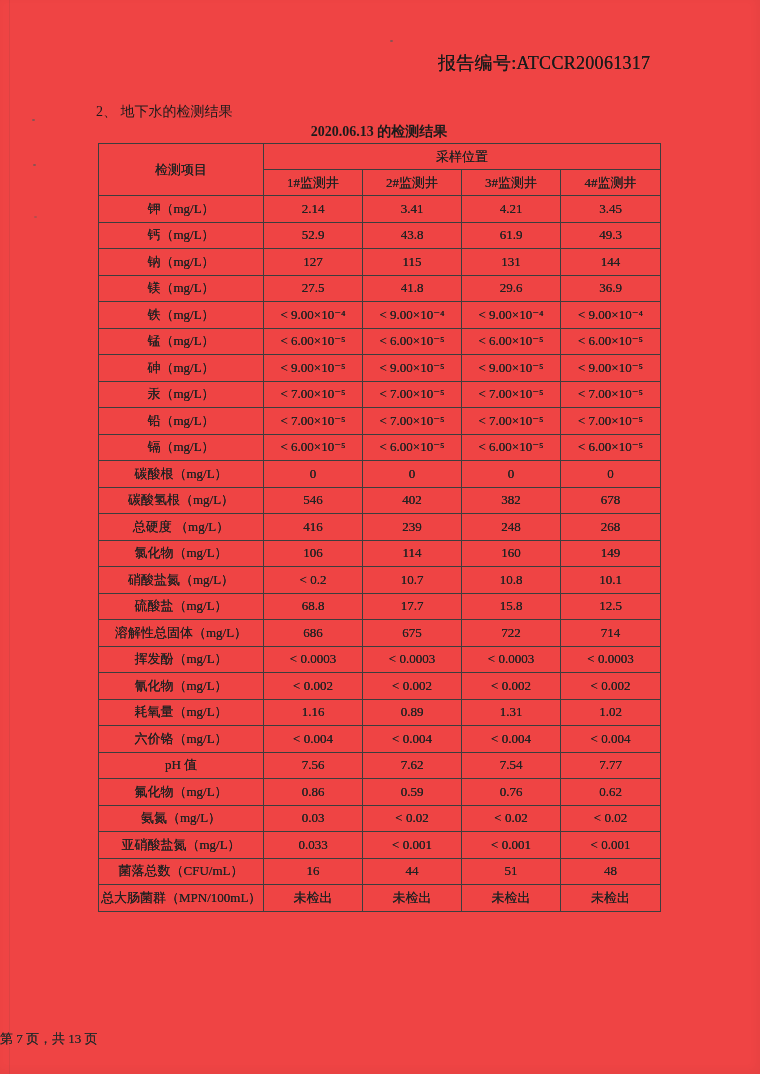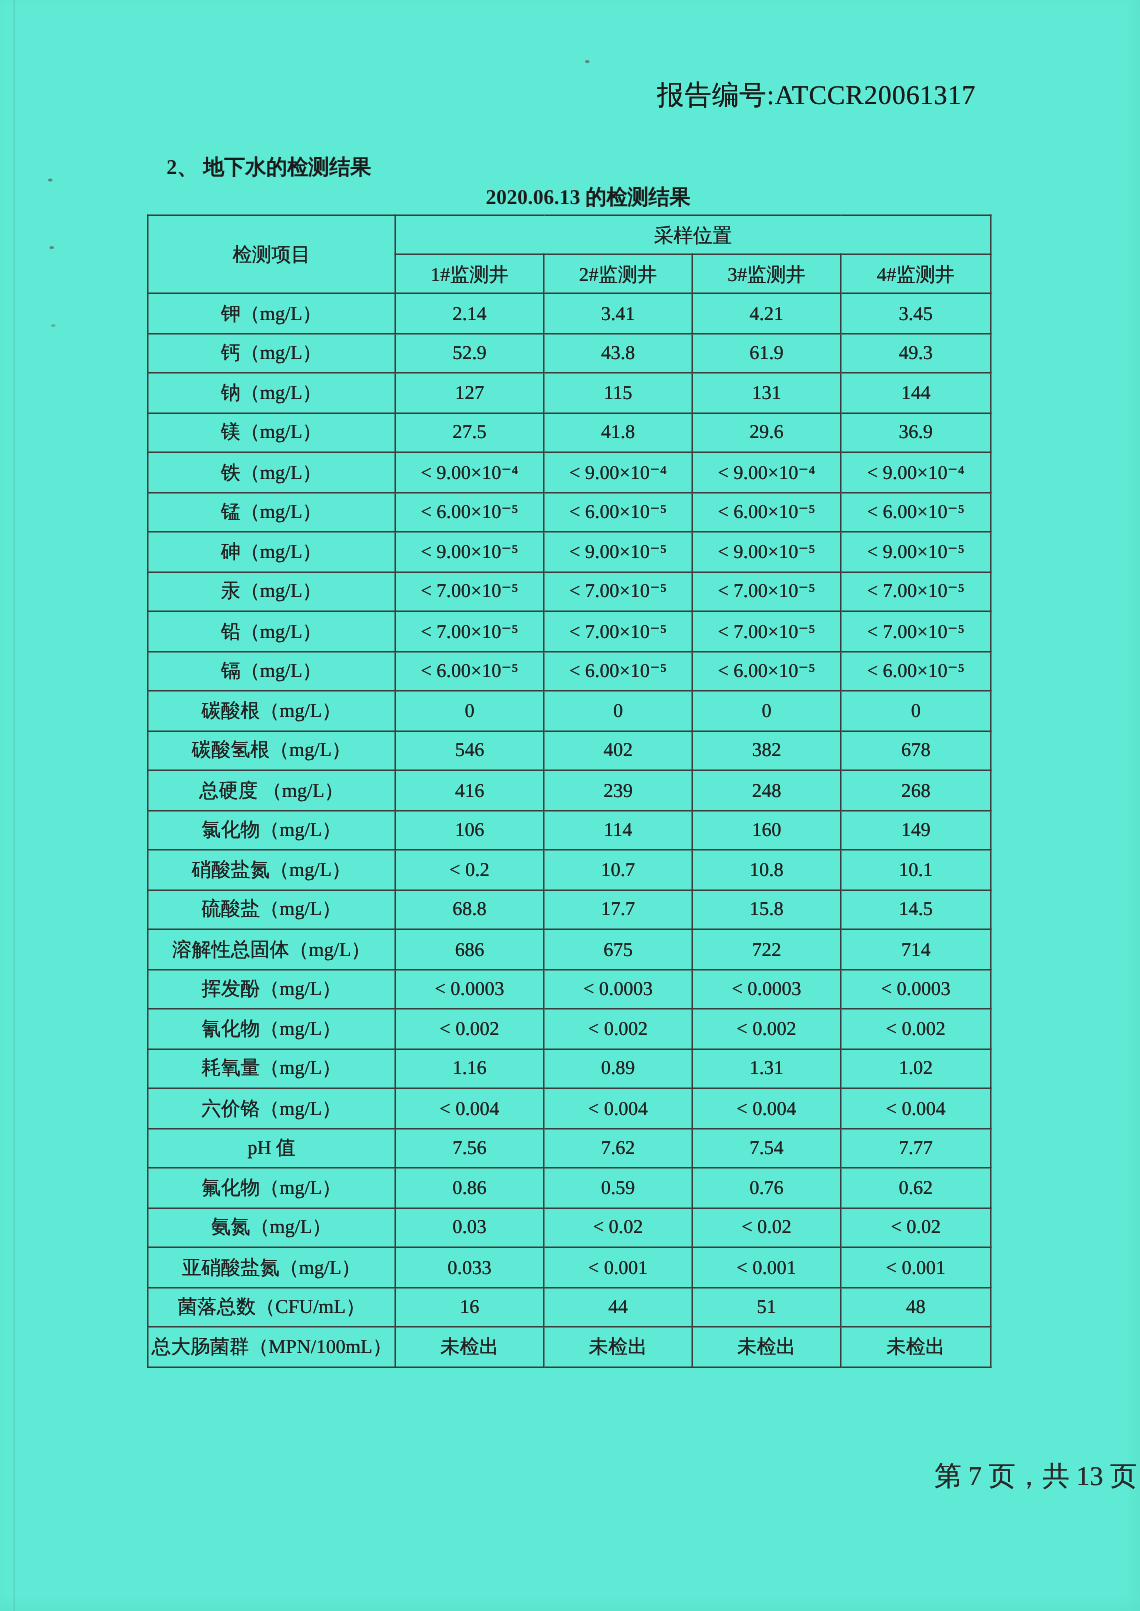--- a/index.html
+++ b/index.html
@@ -5,21 +5,21 @@
   html, body { margin: 0; padding: 0; }
   body {
     background: #e9e9e9;
     font-family: "Liberation Serif", "DejaVu Serif", serif;
   }
   .page {
     position: relative;
     width: 760px;
     height: 1074px;
     margin: 0 auto;
-    background: #5eead4;
+    background: #ef4444;
     color: #1f1f1f;
     overflow: hidden;
     box-shadow: inset -3px -3px 10px rgba(0,0,0,0.04);
   }
   .scan-edge-line {
     position: absolute;
     left: 9px; top: 0;
     width: 1px; height: 100%;
     background: rgba(60,60,60,0.10);
   }
@@ -33,28 +33,28 @@
   .report-no {
     position: absolute;
     top: 51px; left: 438px;
     font-size: 18px;
     letter-spacing: 0.3px;
     color: #1b1b1b;
     text-shadow: 0 0 0.3px currentColor;
   }
   .section-title {
     position: absolute;
-    top: 103px; left: 111px;
+    top: 103px; left: 96px;
     font-size: 14px;
-    font-weight: bold;
+    font-weight: normal;
     color: #1b1b1b;
   }
   .table-title {
     position: absolute;
-    top: 123px; left: 111px;
+    top: 123px; left: 98px;
     width: 562px;
     text-align: center;
     font-size: 14px;
     font-weight: bold;
     color: #1b1b1b;
   }
   table.results {
     position: absolute;
     top: 143px; left: 98px;
     width: 562px;
@@ -76,24 +76,24 @@
   }
   table.results thead th {
     height: 25px;
     font-size: 13px;
   }
   table.results tbody td {
     height: 25.5px;
   }
   .footer {
     position: absolute;
-    top: 972px; left: 0;
+    top: 1030px; left: 0;
     width: 758px;
-    text-align: right;
-    font-size: 18px;
+    text-align: left;
+    font-size: 13px;
     color: #2a2a2a;
     text-shadow: 0 0 0.3px currentColor;
   }
 </style>
 </head>
 <body>
 
 <div class="page">
 
   <div class="scan-edge-line"></div>
@@ -232,21 +232,21 @@
           <td>&lt; 0.2</td>
           <td>10.7</td>
           <td>10.8</td>
           <td>10.1</td>
         </tr>
         <tr>
           <td>硫酸盐（mg/L）</td>
           <td>68.8</td>
           <td>17.7</td>
           <td>15.8</td>
-          <td>14.5</td>
+          <td>12.5</td>
         </tr>
         <tr>
           <td>溶解性总固体（mg/L）</td>
           <td>686</td>
           <td>675</td>
           <td>722</td>
           <td>714</td>
         </tr>
         <tr>
           <td>挥发酚（mg/L）</td>

